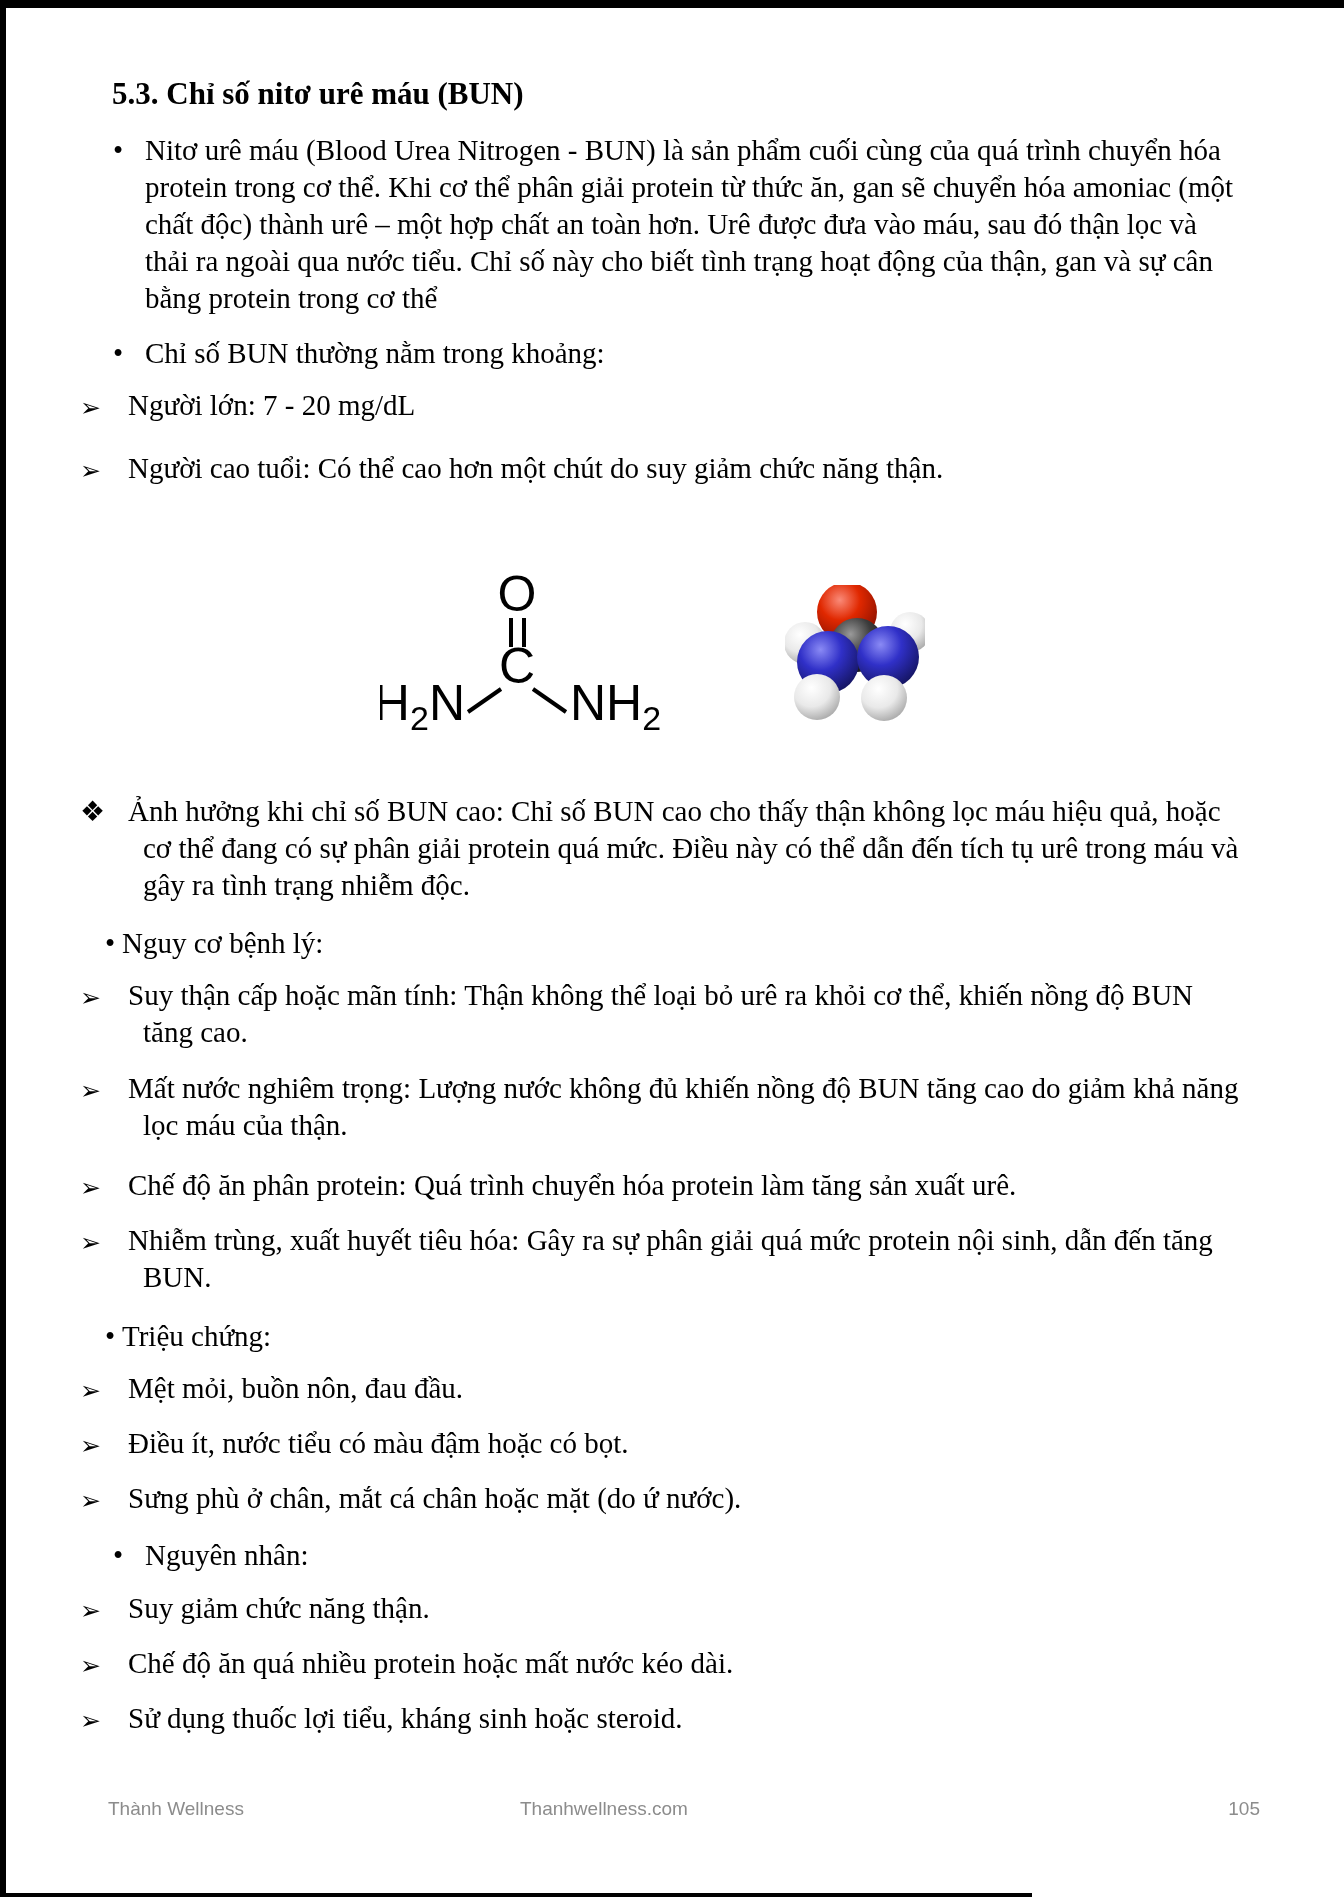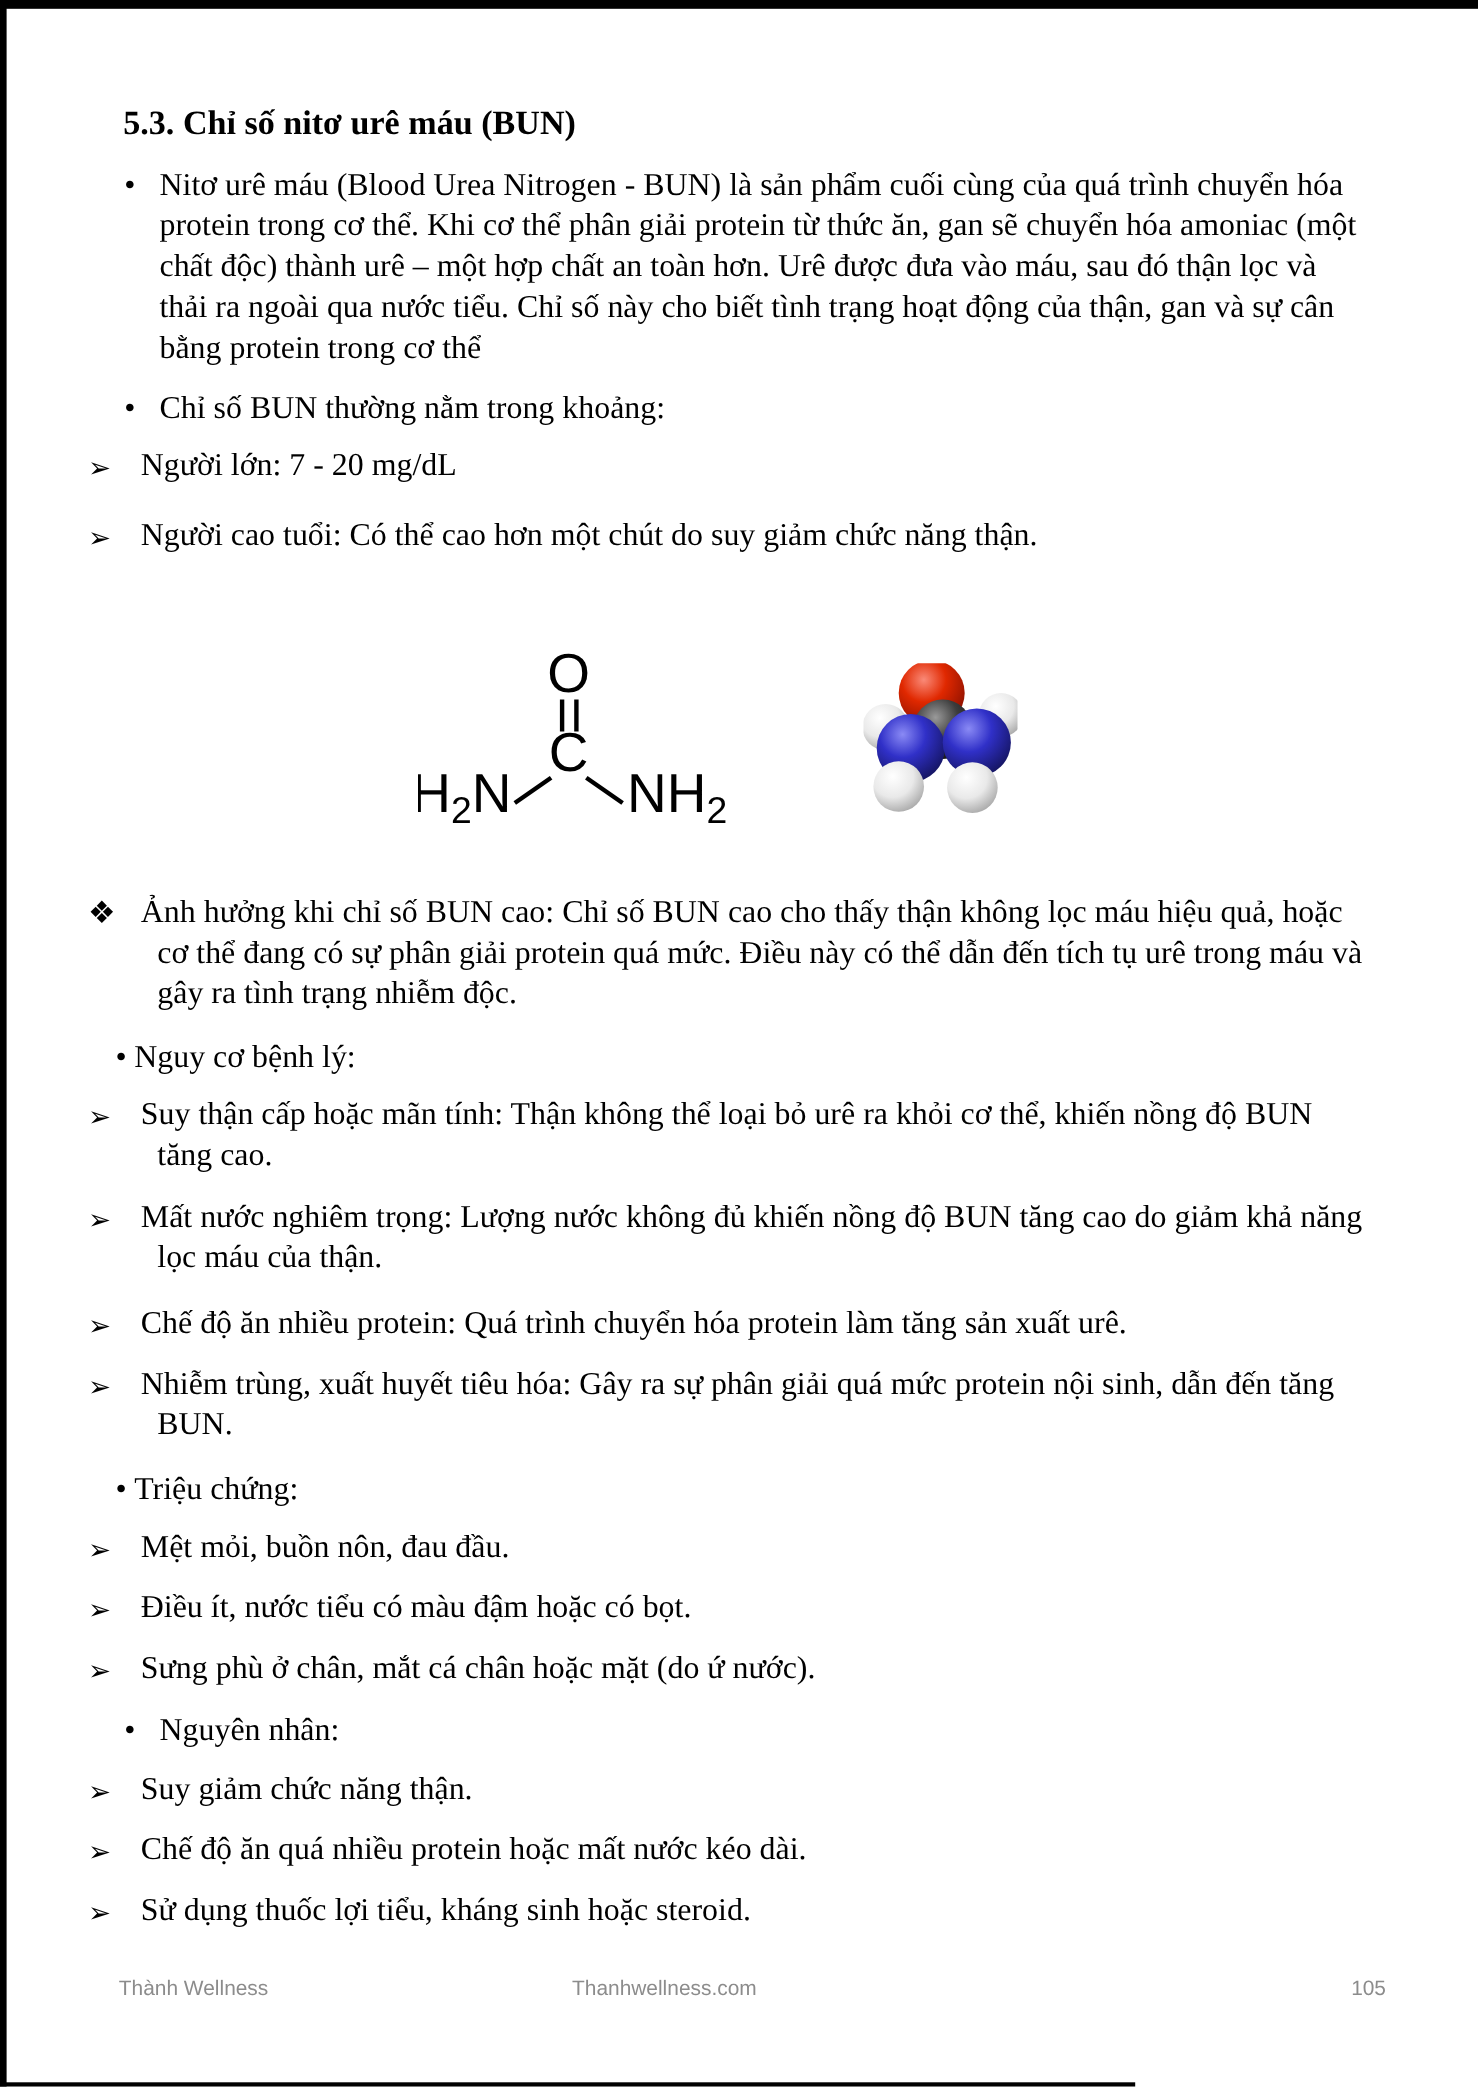--- a/index.html
+++ b/index.html
@@ -6,21 +6,21 @@
   body{
     width:1344px;height:1897px;position:relative;overflow:hidden;
     background:#ffffff;color:#000;
     font-family:"Liberation Serif","DejaVu Serif",serif;
   }
   .edge-top{position:absolute;top:0;left:0;width:1344px;height:8px;background:#000;}
   .edge-left{position:absolute;top:0;left:0;width:6px;height:1897px;background:#000;}
   .edge-bottom{position:absolute;bottom:0;left:0;width:1032px;height:4px;background:#000;}
 
   .content{position:relative;box-sizing:border-box;padding:75px 100px 0 95px;}
-  .doc-title{margin:18px 0 0 17px;font-size:31px;line-height:37px;font-weight:bold;}
+  .doc-title{margin:0 0 0 17px;font-size:31px;line-height:37px;font-weight:bold;}
 
   .it{position:relative;font-size:29px;line-height:37px;}
   .it b{font-weight:normal;}
   .mk{position:absolute;top:0;}
   
   .b1{padding-left:50px;}
   .b1 > .mk{left:18px;}
   
   .b2{padding-left:27px;}
   .b2 > .mk{left:10px;}
@@ -126,21 +126,21 @@
 
   <div class="it ar" style="margin-top:15px;">
     <span class="mk">➢</span><b>Suy thận cấp hoặc mãn tính:</b><span> Thận không thể loại bỏ urê ra khỏi cơ thể, khiến nồng độ BUN tăng cao.</span>
   </div>
 
   <div class="it ar" style="margin-top:19px;">
     <span class="mk">➢</span><b>Mất nước nghiêm trọng:</b><span> Lượng nước không đủ khiến nồng độ BUN tăng cao do giảm khả năng lọc máu của thận.</span>
   </div>
 
   <div class="it ar" style="margin-top:23px;">
-    <span class="mk">➢</span><b>Chế độ ăn nhiều protein:</b><span> Quá trình chuyển hóa protein làm tăng sản xuất urê.</span>
+    <span class="mk">➢</span><b>Chế độ ăn phân protein:</b><span> Quá trình chuyển hóa protein làm tăng sản xuất urê.</span>
   </div>
 
   <div class="it ar" style="margin-top:18px;">
     <span class="mk">➢</span><b>Nhiễm trùng, xuất huyết tiêu hóa:</b><span> Gây ra sự phân giải quá mức protein nội sinh, dẫn đến tăng BUN.</span>
   </div>
 
   <div class="it b2" style="margin-top:22px;">
     <span class="mk">•</span><b>Triệu chứng:</b>
   </div>
 

